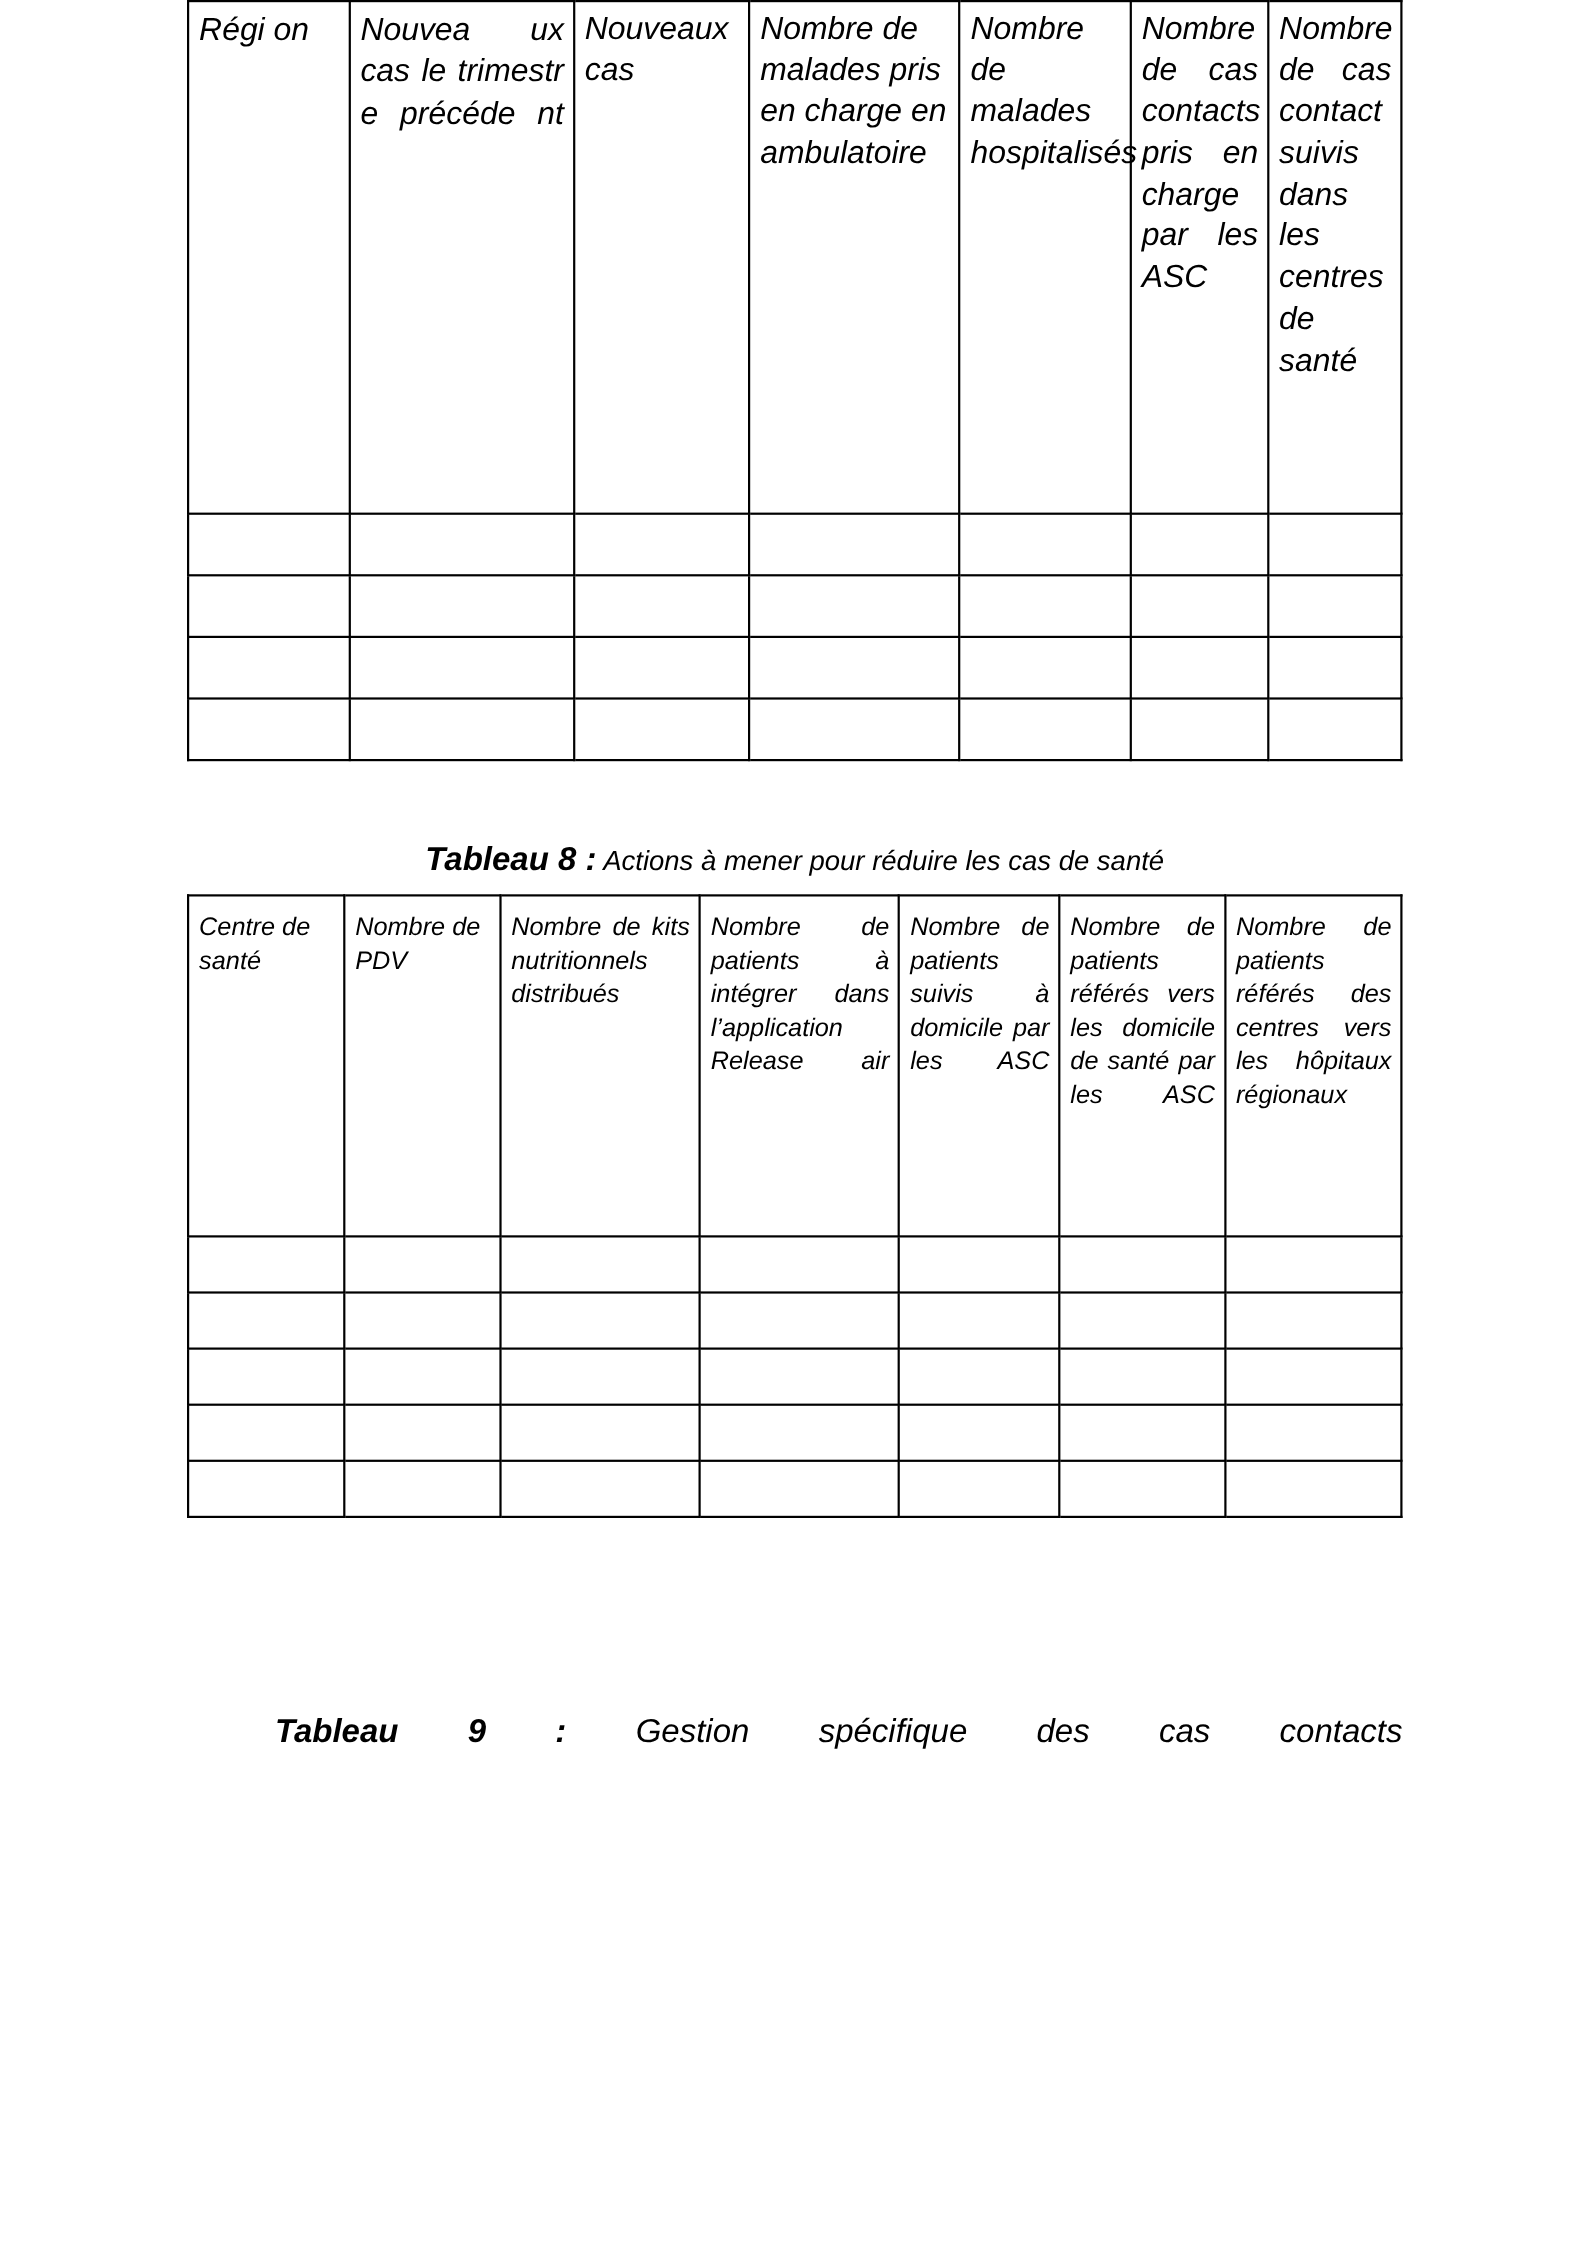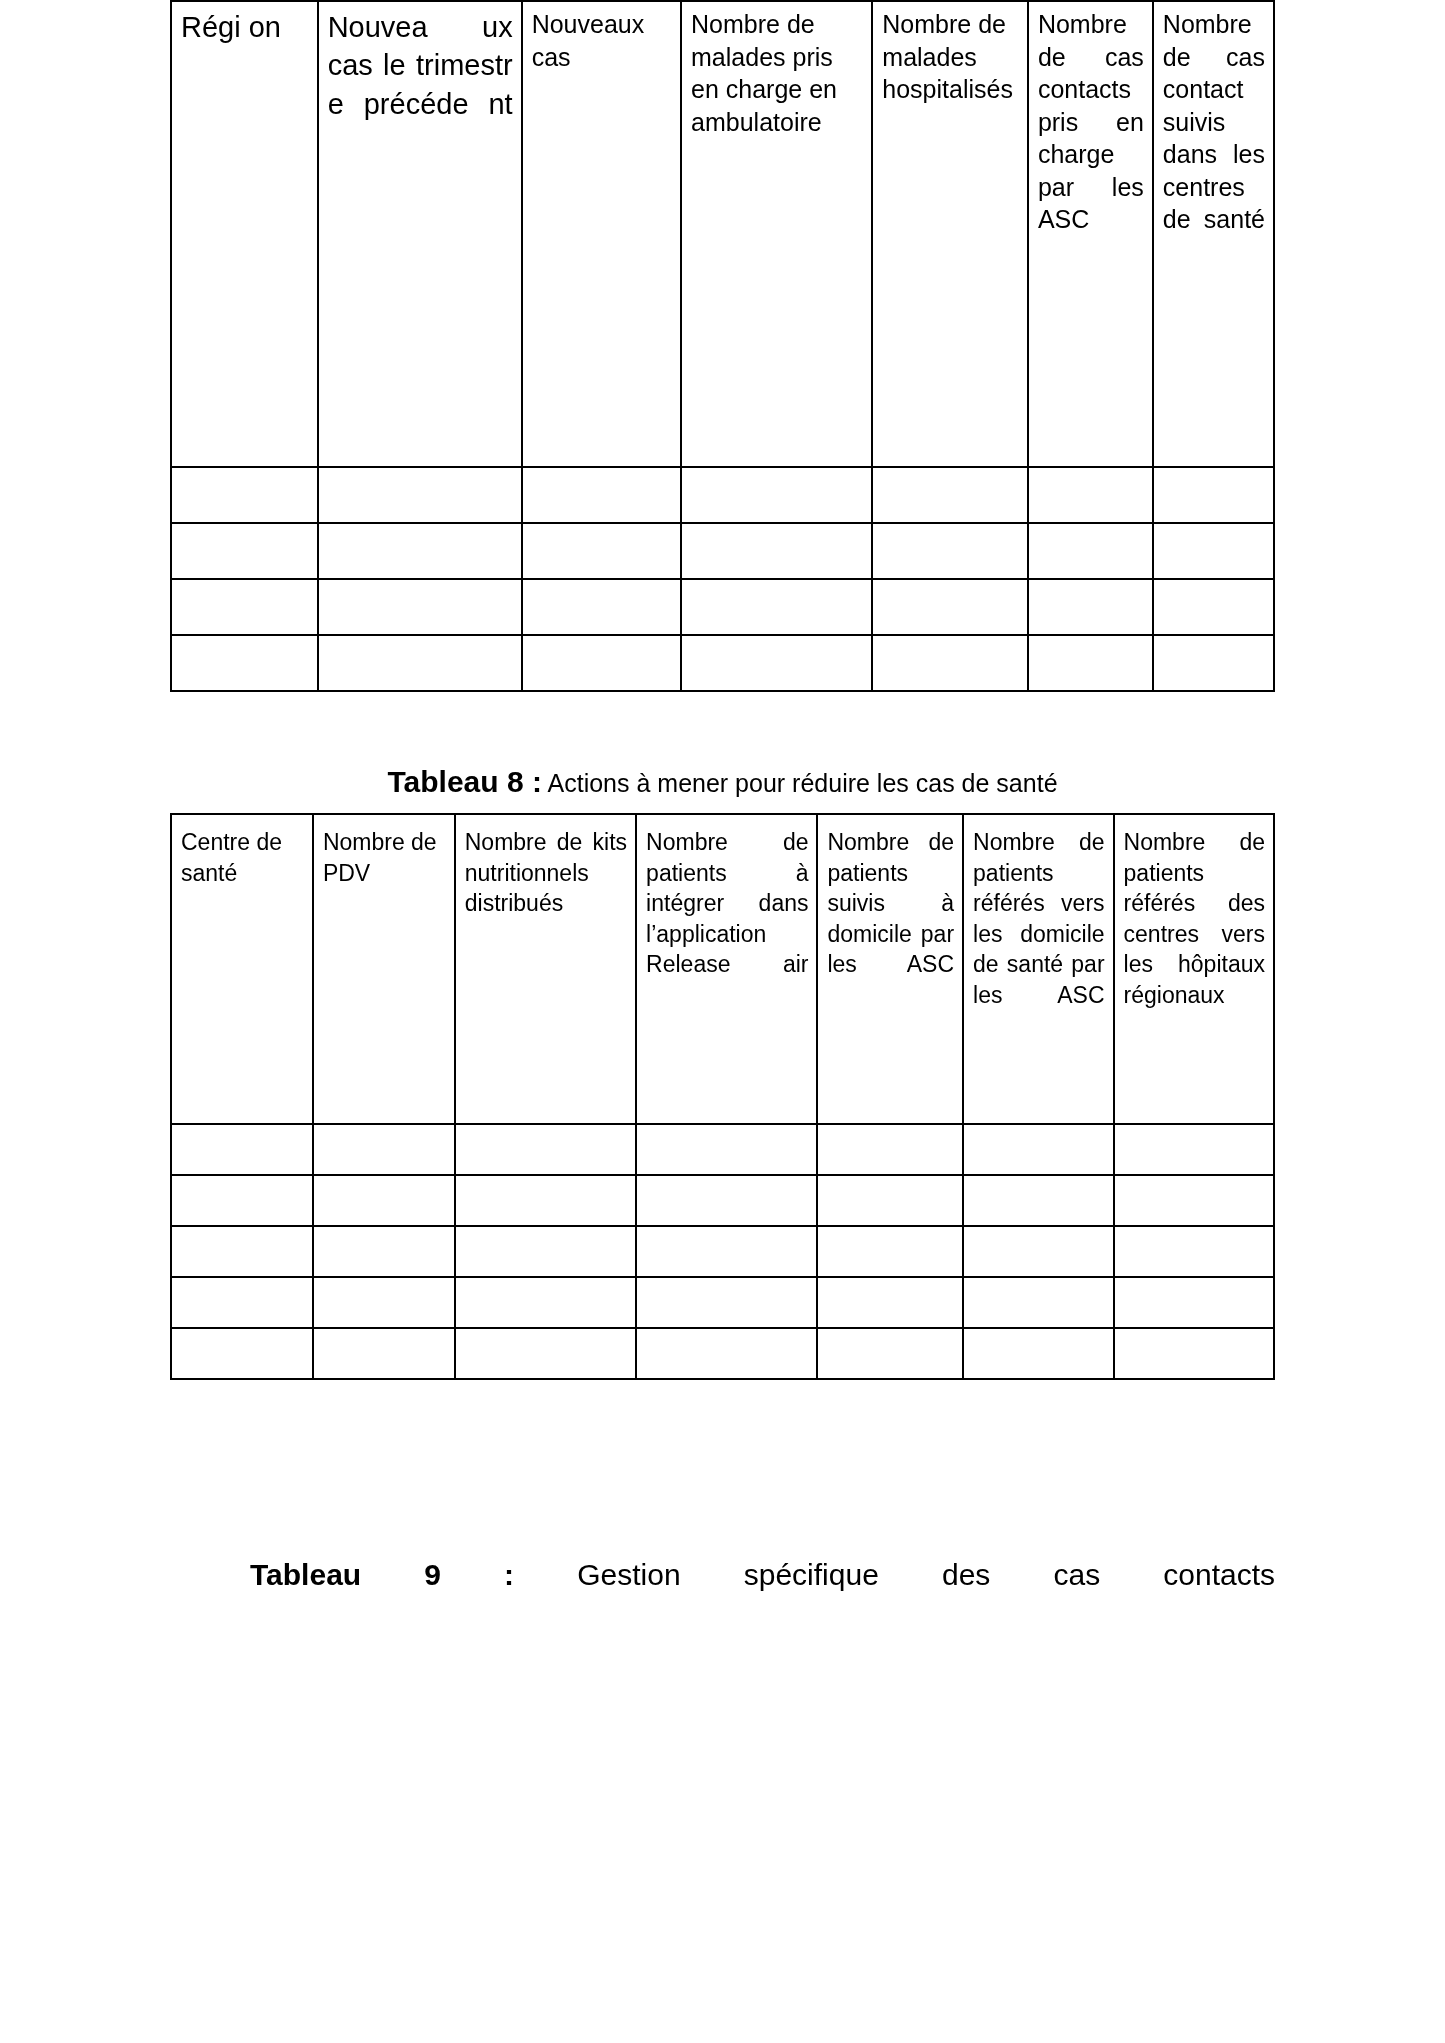--- a/index.html
+++ b/index.html
@@ -13,20 +13,21 @@
     font-family: "Liberation Sans", sans-serif;
     color: #000000;
     position: relative;
   }
   .page {
     position: relative;
     width: 1445px;
     height: 2043px;
     box-sizing: border-box;
     padding: 0 170px;
+    font-style: italic;
   }
 
   
   table {
     border-collapse: collapse;
     table-layout: fixed;
   }
   table td, table th {
     border: 2px solid #000000;
     vertical-align: top;
@@ -39,21 +40,21 @@
     width: 1105px;
     margin: 0;
   }
   .t-top .hdr td {
     font-size: 29px;
     line-height: 1.32;
     height: 452px;
     vertical-align: top;
   }
   .t-top .hdr td.small {
-    font-size: 25px;
+    font-size: 29px;
     line-height: 1.3;
   }
   .t-top .justify {
     text-align: justify;
     text-align-last: justify;
   }
   .t-top .empty td {
     height: 42px;
   }
 

